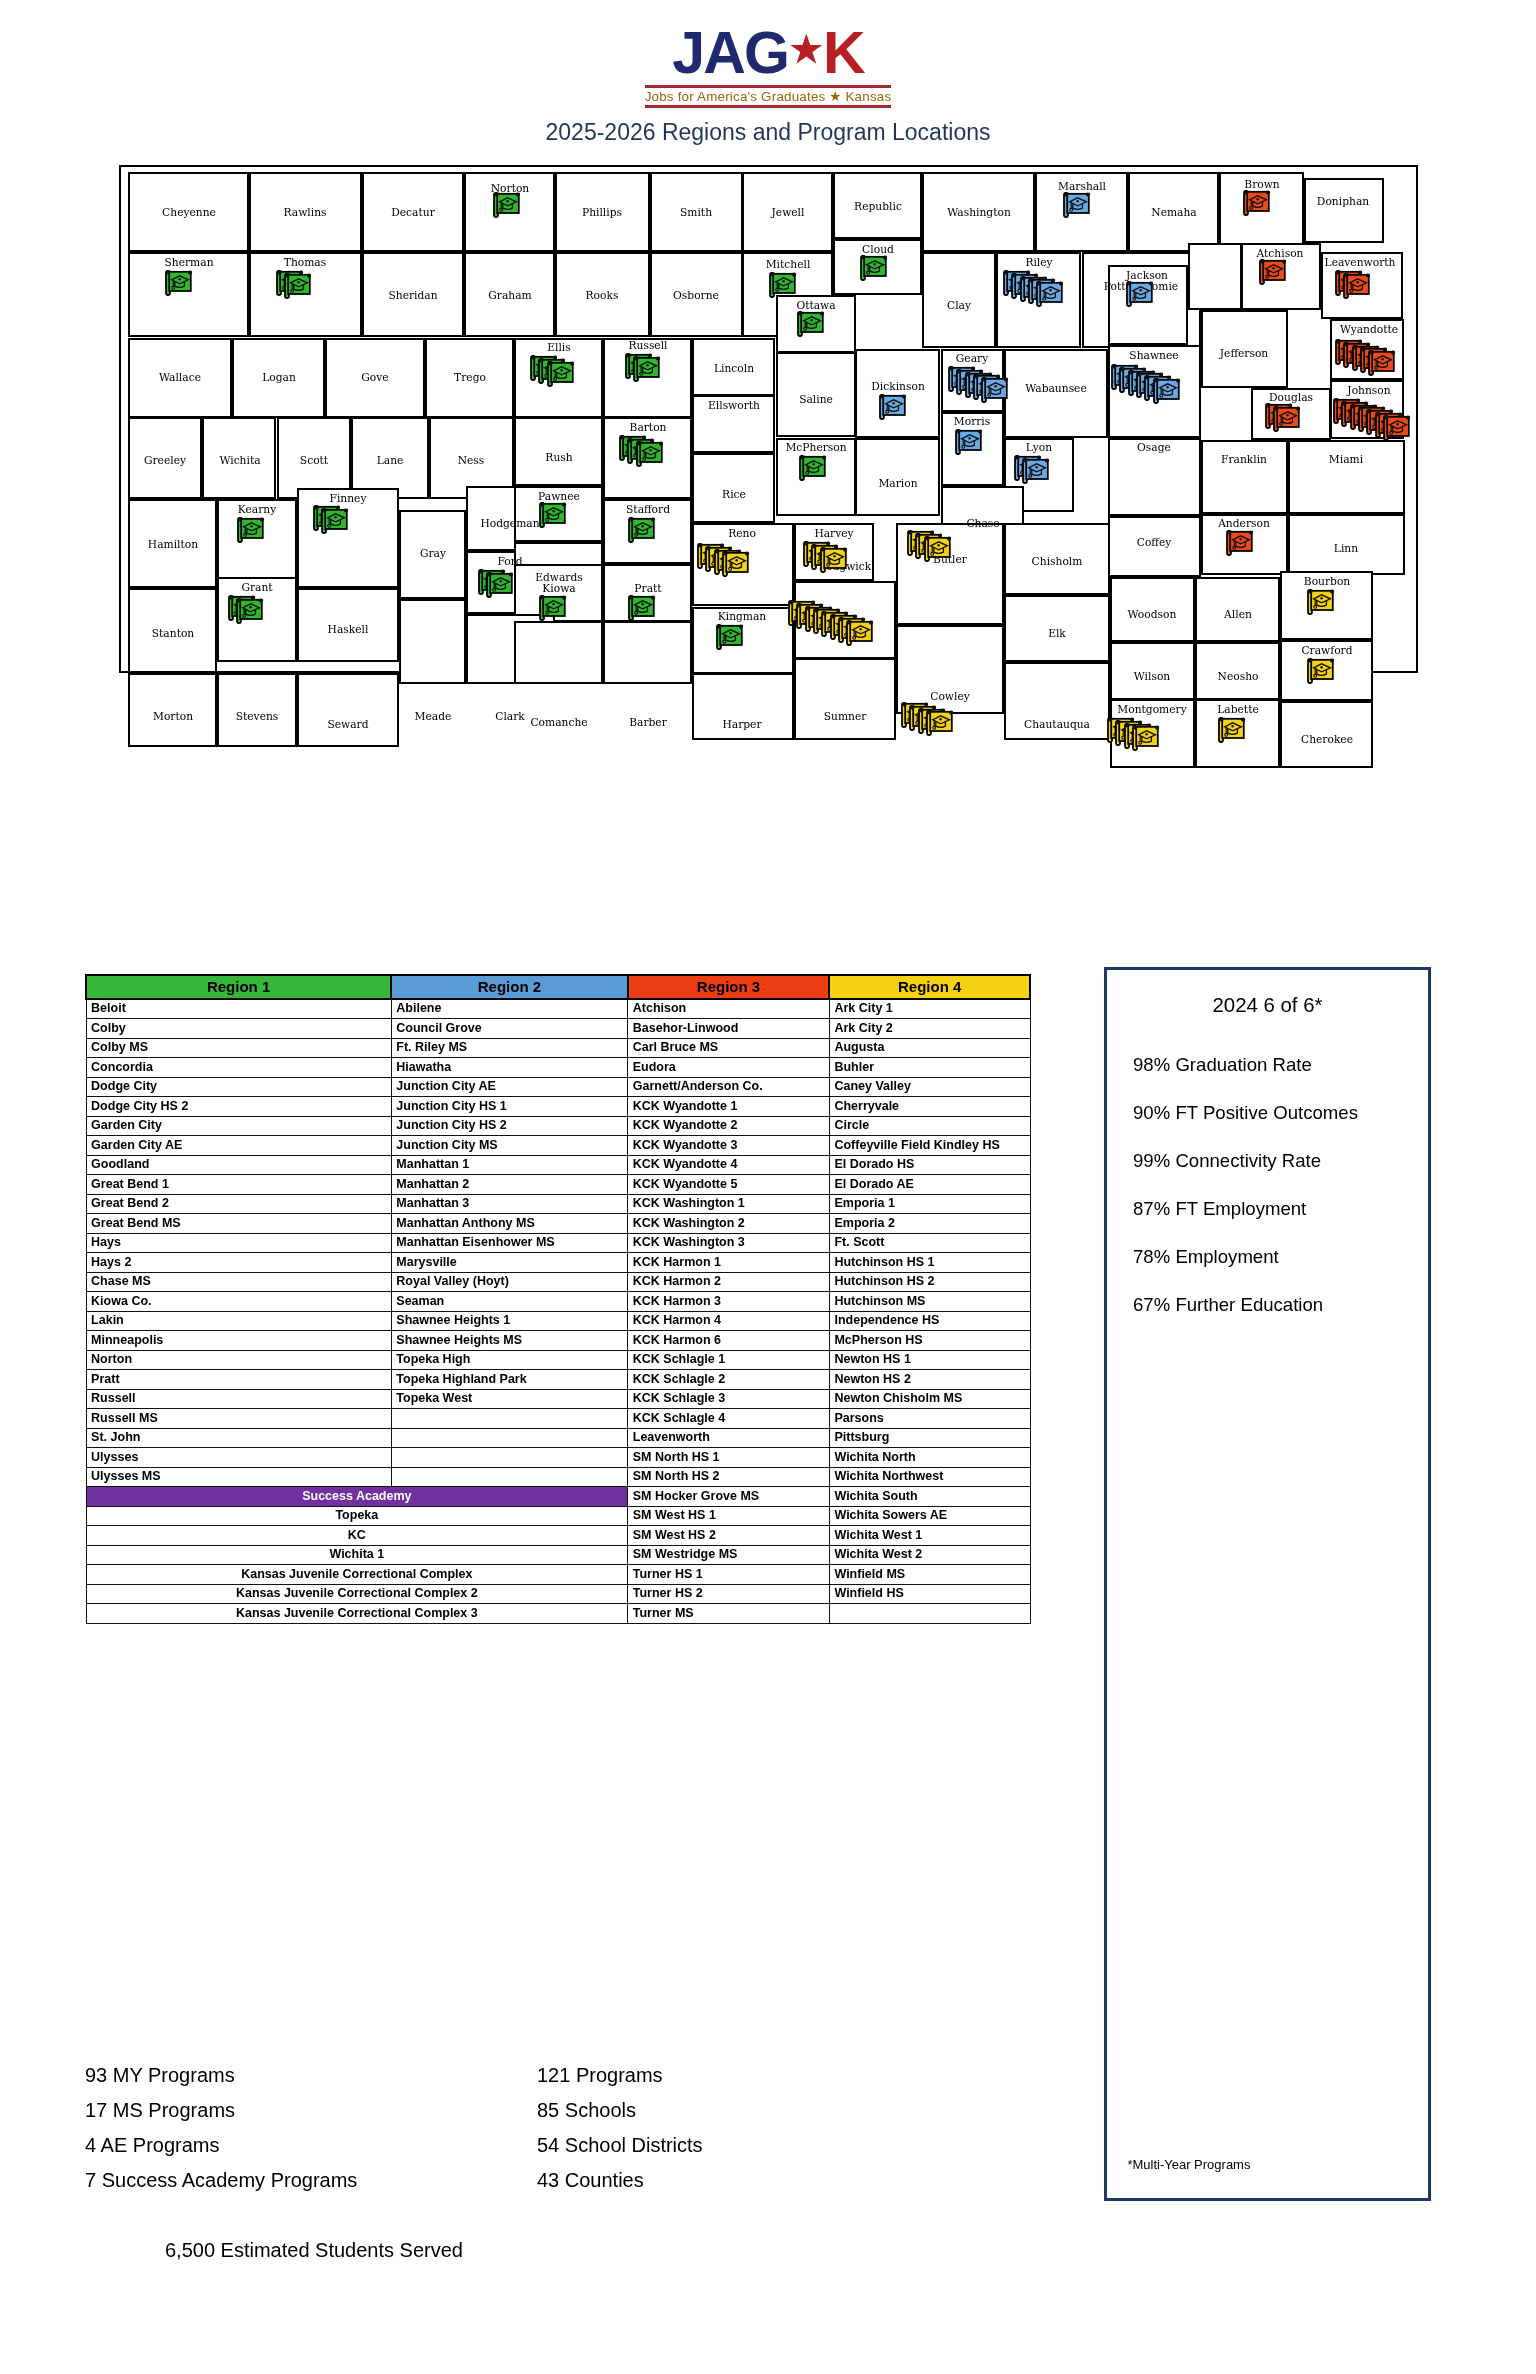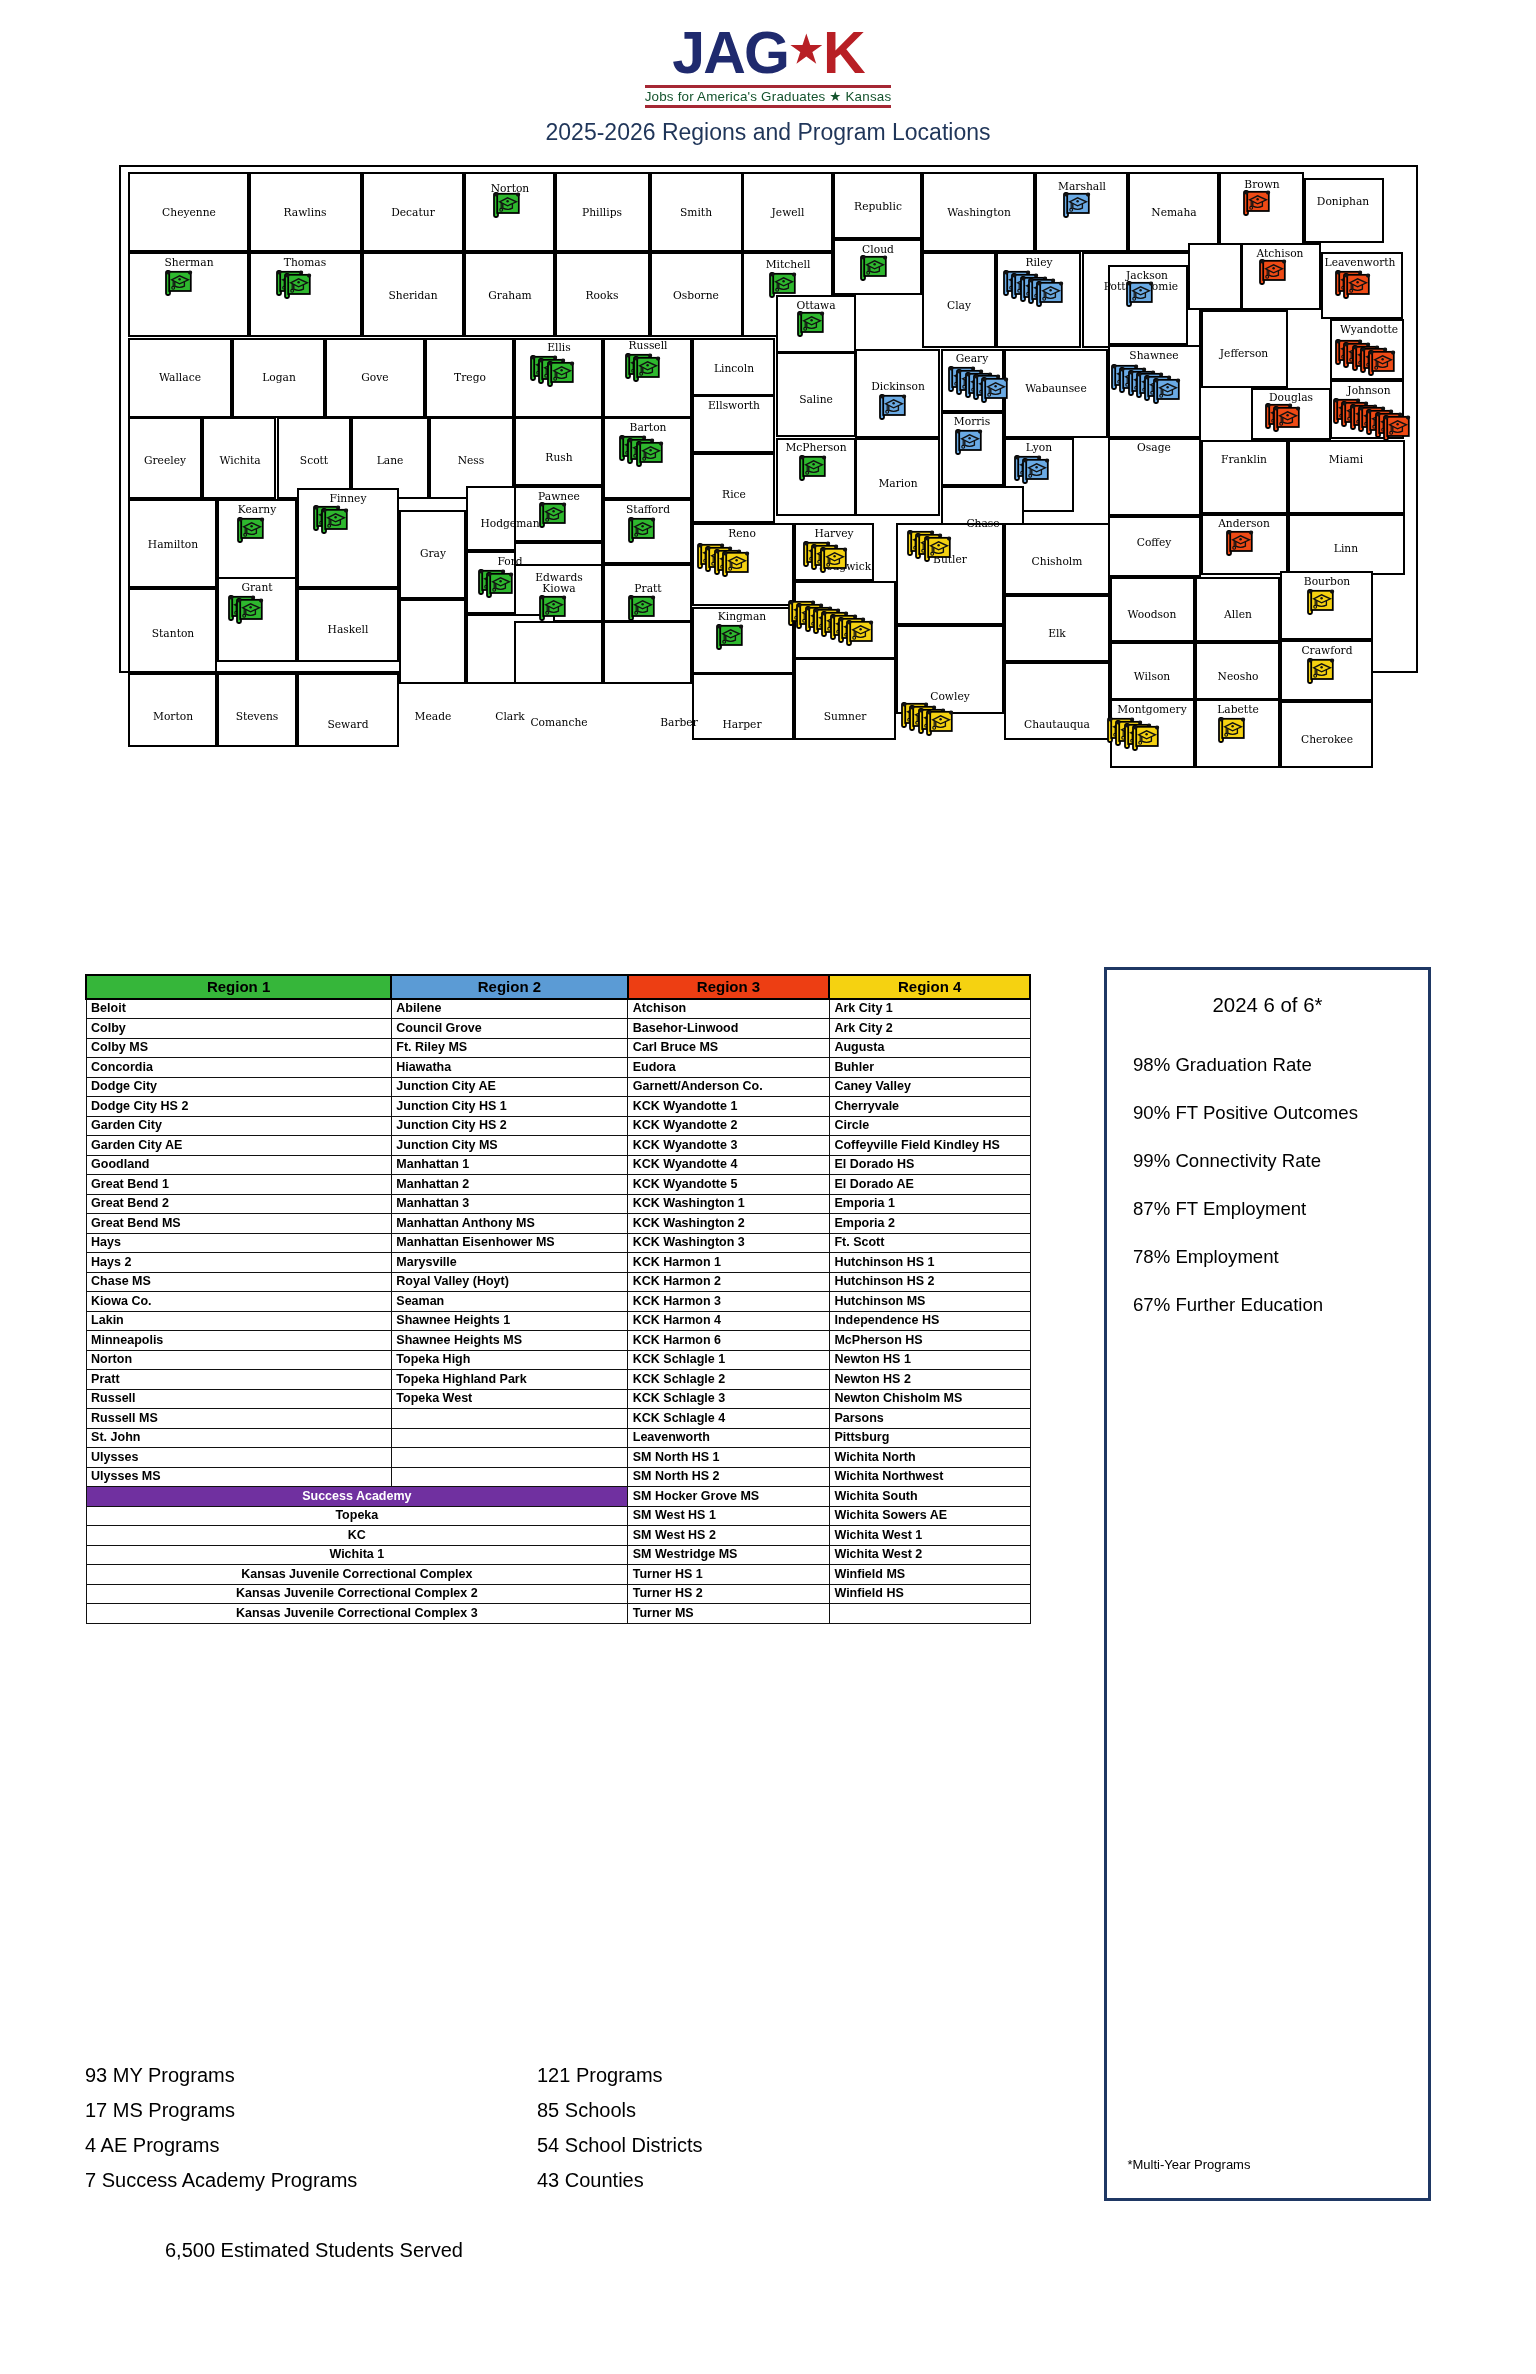--- a/index.html
+++ b/index.html
@@ -5,21 +5,21 @@
   html,body{margin:0;padding:0;background:#ffffff;}
   body{width:1536px;height:2375px;font-family:"Liberation Sans",sans-serif;color:#000;position:relative;overflow:hidden;}
 
   
   #header{width:100%;text-align:center;padding-top:24px;}
   .logo{display:inline-block;position:relative;line-height:1;}
   .logo-word{font-family:"Liberation Sans",sans-serif;font-weight:bold;font-size:59px;letter-spacing:-1.9px;white-space:nowrap;}
   .logo-jag{color:#1f2a6e;}
   .logo-k{color:#b81f25;}
   .logo-star{color:#b81f25;font-size:37px;position:relative;top:-11px;padding:0 1.9px;}
-  .logo-tag{font-size:13.4px;color:#14532d;letter-spacing:0.2px;margin-top:1.9px;white-space:nowrap;}
+  .logo-tag{font-size:13.4px;color:#a16207;letter-spacing:0.2px;margin-top:1.9px;white-space:nowrap;}
   .logo-rule{height:2.8px;background:#a52834;margin-top:1.9px;}
   #page-title{font-size:23px;color:#1f3559;margin-top:11px;}
 
   
   #map-wrap{position:absolute;left:119px;top:165px;width:1299px;height:508px;}
   #map-frame{position:absolute;left:0;top:0;width:1299px;height:508px;border:2.8px solid #000;box-sizing:border-box;background:#fff;}
   .county{position:absolute;box-sizing:border-box;border:2.3px solid #000;background:#fff;}
   .cname{position:absolute;font-family:"DejaVu Serif",serif;font-size:10.7px;color:#000;white-space:nowrap;transform:translateX(-50%);z-index:5;}
   .flagstack{position:absolute;z-index:6;}
   .flag{position:absolute;width:32px;height:28px;}
@@ -265,21 +265,21 @@
       <div class="cname" style="left: 1208px; top: 479px;">Crawford</div>
       <div class="cname" style="left: 54px; top: 462px;">Stanton</div>
       <div class="cname" style="left: 138px; top: 416px;">Grant</div>
       <div class="cname" style="left: 229px; top: 458px;">Haskell</div>
       <div class="cname" style="left: 54px; top: 545px;">Morton</div>
       <div class="cname" style="left: 138px; top: 545px;">Stevens</div>
       <div class="cname" style="left: 229px; top: 553px;">Seward</div>
       <div class="cname" style="left: 314px; top: 545px;">Meade</div>
       <div class="cname" style="left: 391px; top: 545px;">Clark</div>
       <div class="cname" style="left: 440px; top: 551px;">Comanche</div>
-      <div class="cname" style="left: 529px; top: 551px; margin-left: 31px;">Barber</div>
+      <div class="cname" style="left: 529px; top: 551px;">Barber</div>
       <div class="cname" style="left: 623px; top: 445px;">Kingman</div>
       <div class="cname" style="left: 623px; top: 553px;">Harper</div>
       <div class="cname" style="left: 726px; top: 545px;">Sumner</div>
       <div class="cname" style="left: 831px; top: 525px;">Cowley</div>
       <div class="cname" style="left: 938px; top: 553px;">Chautauqua</div>
       <div class="cname" style="left: 1033px; top: 538px;">Montgomery</div>
       <div class="cname" style="left: 1119px; top: 538px;">Labette</div>
       <div class="cname" style="left: 1208px; top: 568px;">Cherokee</div>
     </div>
   <div id="map-flags">

